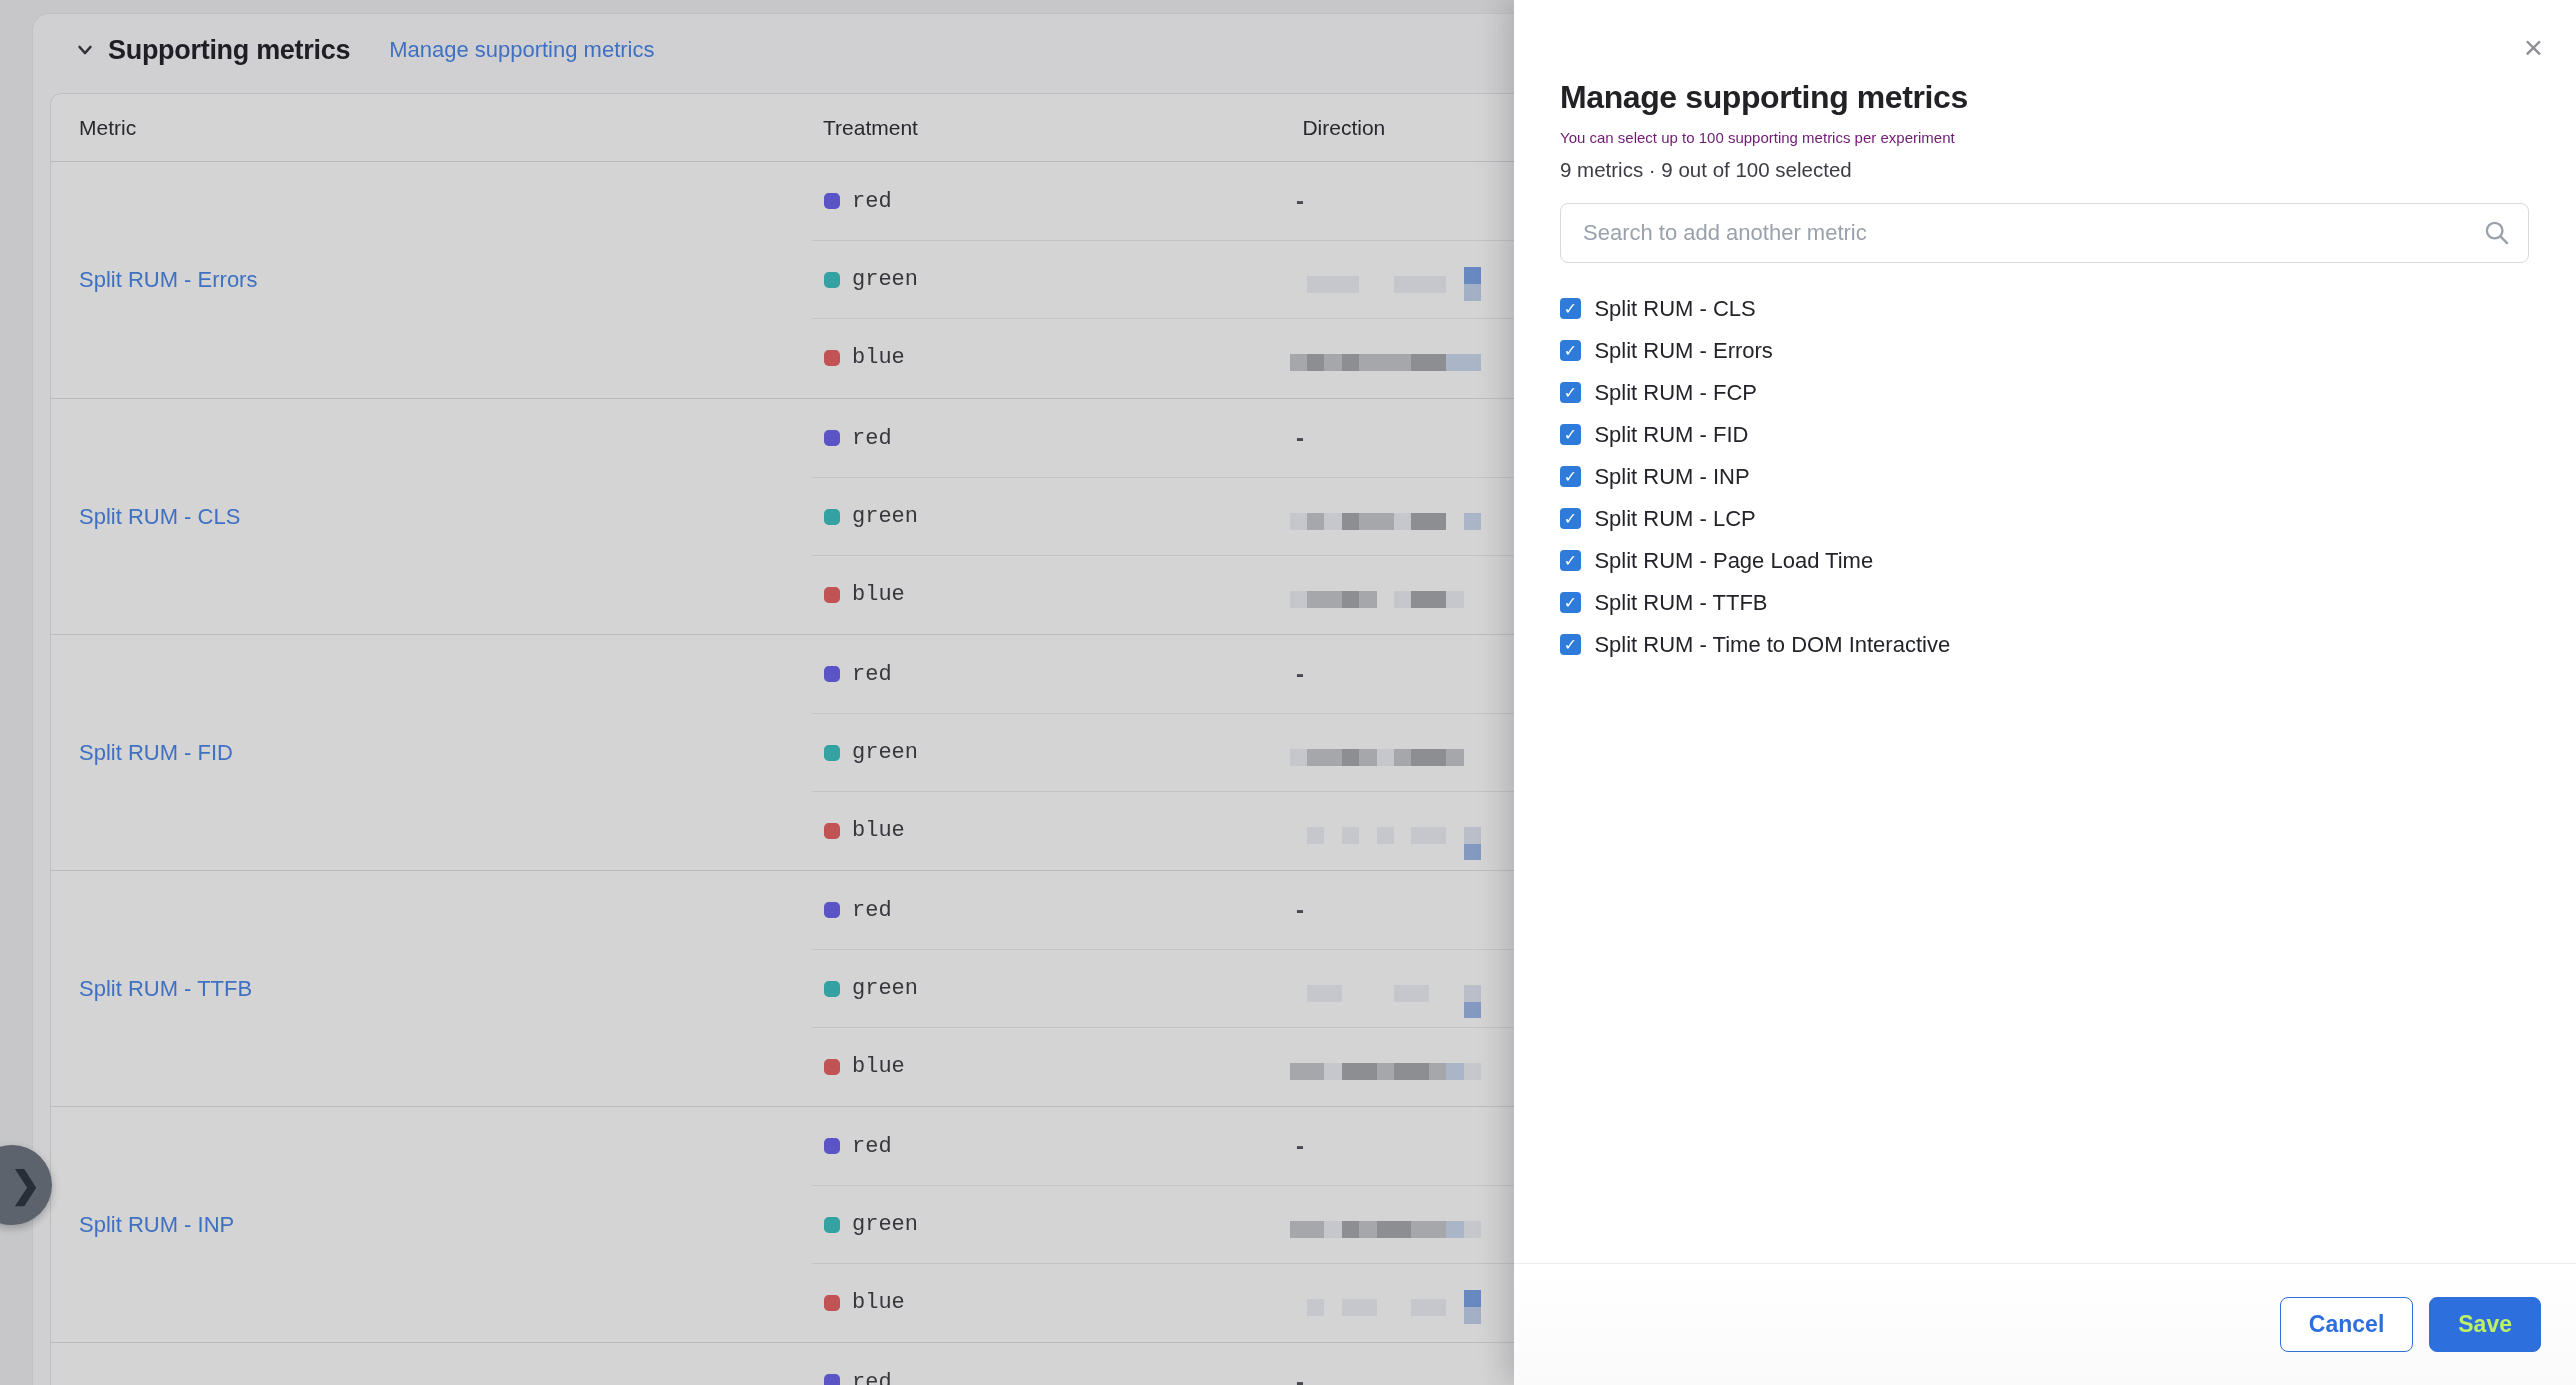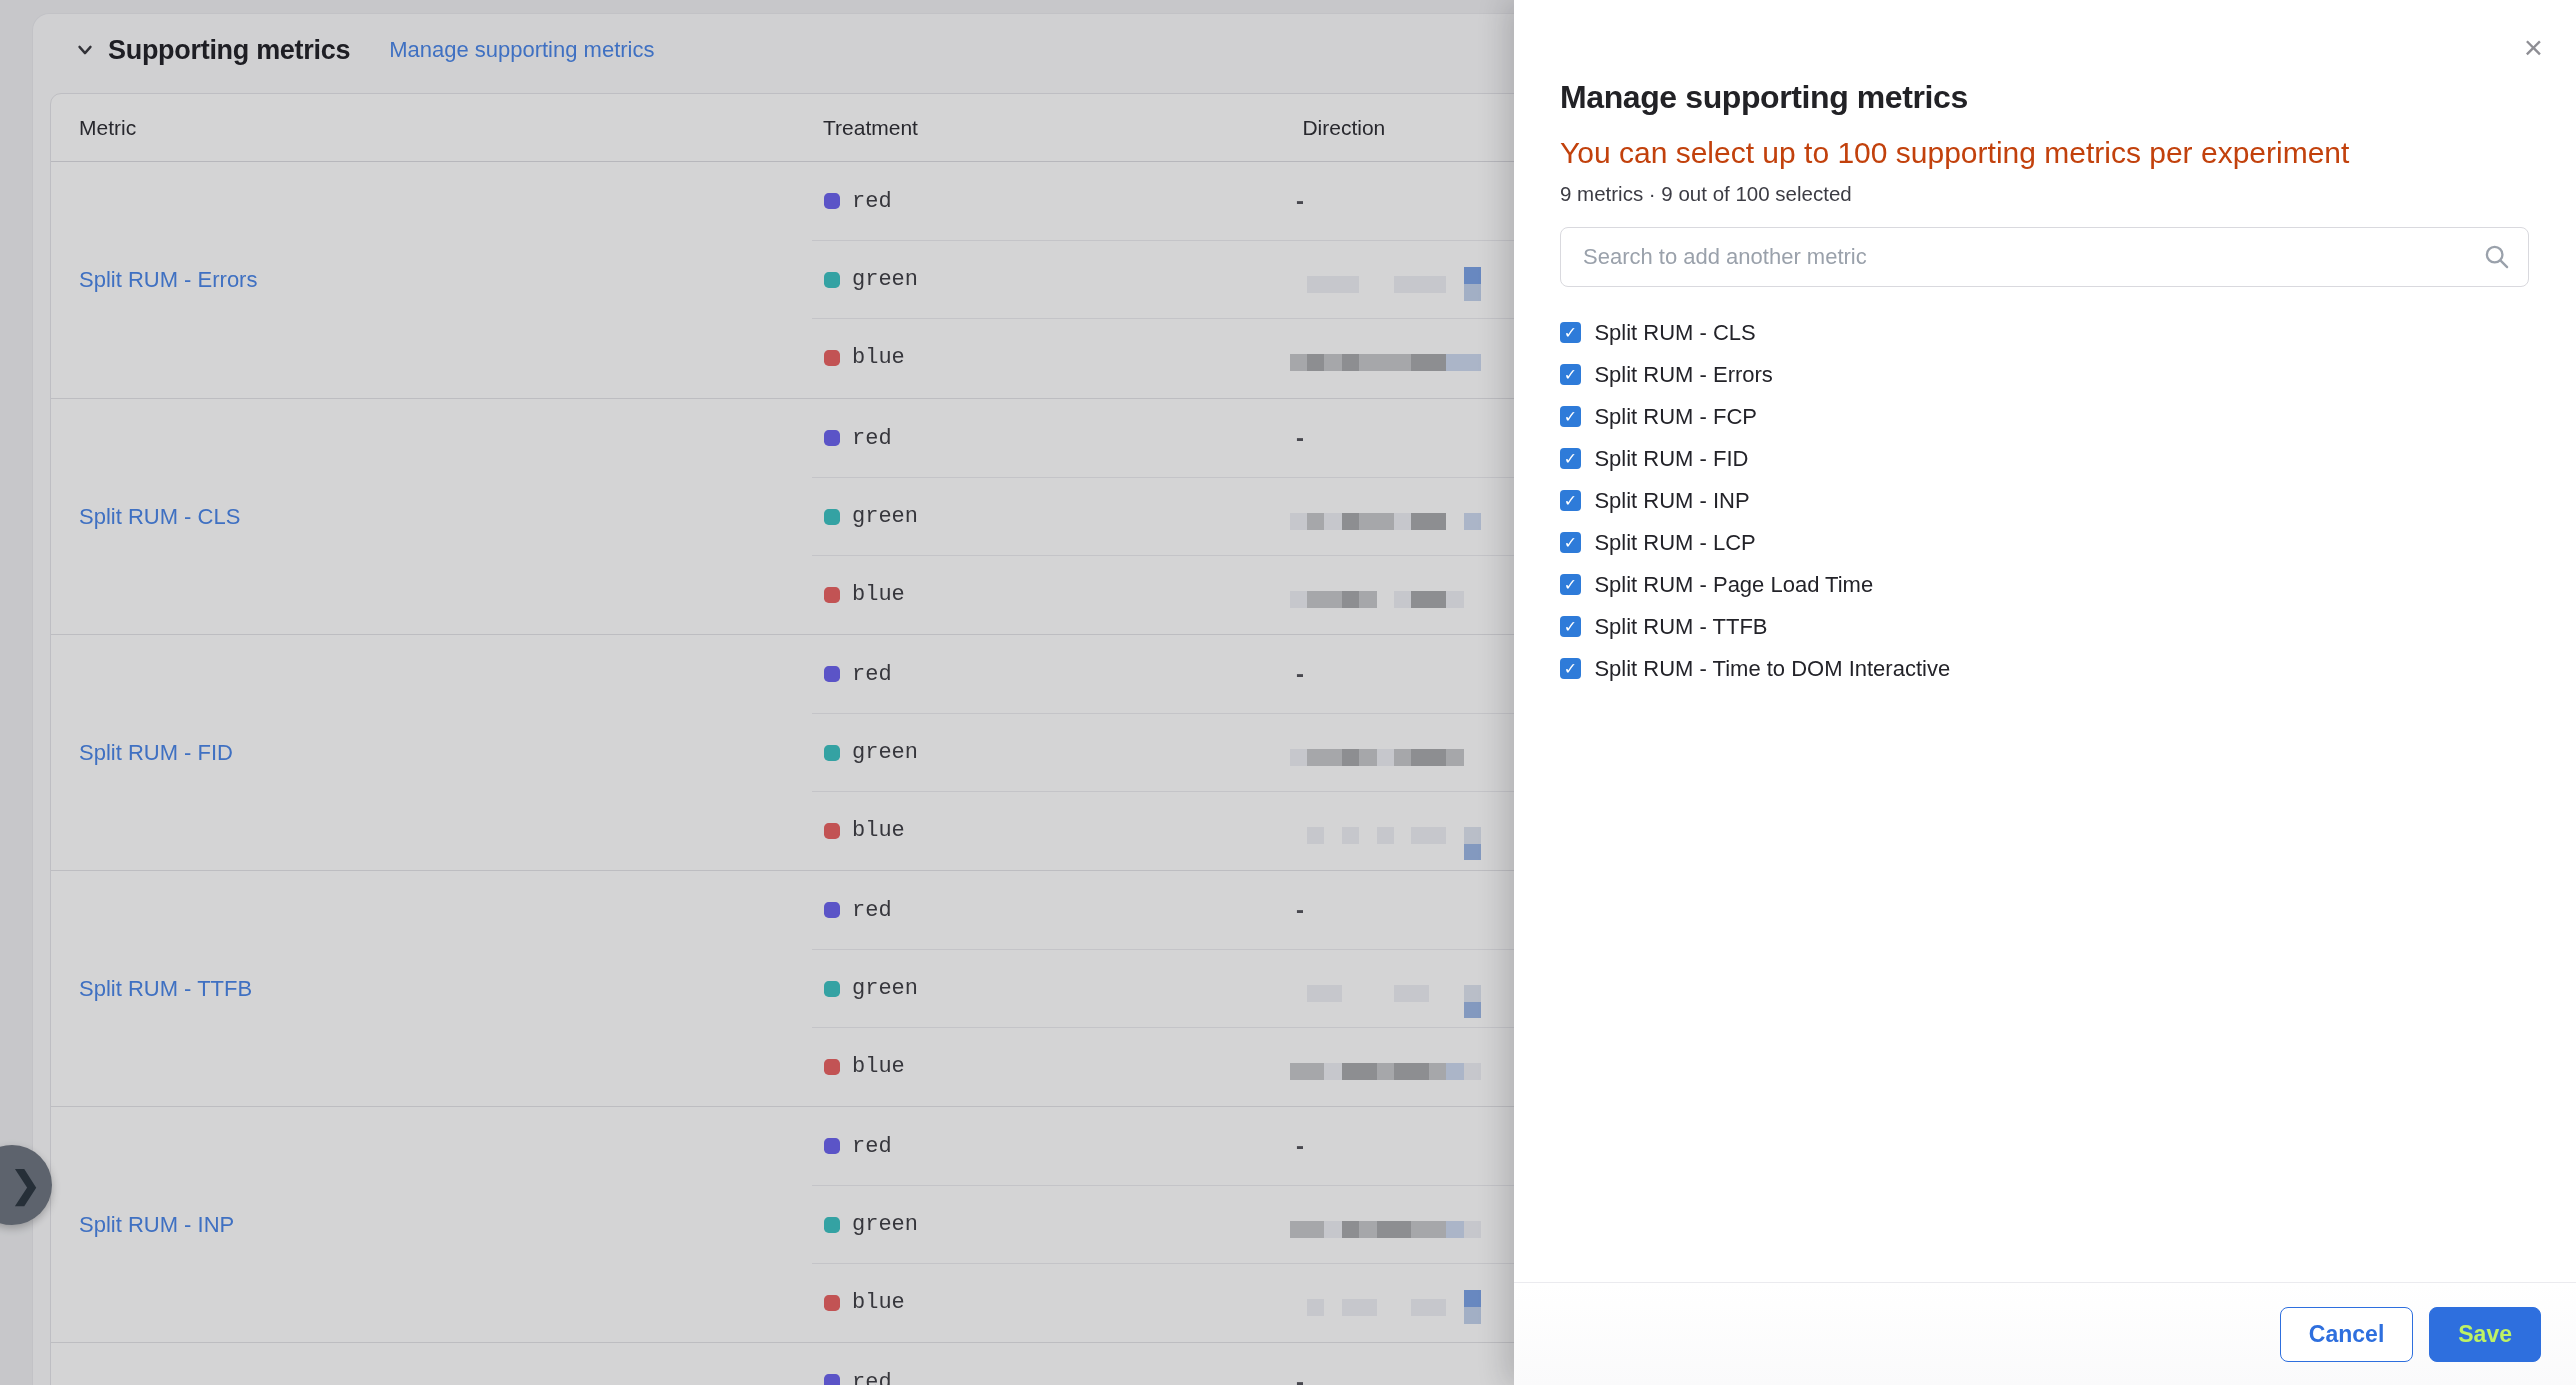--- a/index.html
+++ b/index.html
@@ -76,38 +76,38 @@
     z-index:10; display:flex; flex-direction:column;
     box-shadow:-9.5px 0 27px rgba(20,20,30,0.18);
   }
   .drawer-close {
     position:absolute; top:24px; right:19px; width:47px; height:47px;
     background:none; border:none; color:#8e8e94; font-size:33px; line-height:47px;
     font-family:"Liberation Sans", sans-serif; cursor:pointer;
   }
   .drawer-body { flex:1; padding:0 47px 0 46px; }
   .drawer-title { margin-top:79px; font-size:32px; font-weight:700; color:#222226; letter-spacing:-0.4px; }
-  .drawer-subtitle { margin-top:20px; font-size:30px; color:#c2410c; }
+  .drawer-subtitle { margin-top:13px; font-size:15px; color:#701a75; }
   .drawer-count { margin-top:12px; font-size:20.5px; color:#3c3c44; }
 
   .search-wrap { margin-top:20.5px; height:60px; border:1.6px solid #d9d9de; border-radius:8px;
                  position:relative; background:#fff; }
   .search-input { width:100%; height:100%; border:none; outline:none; background:transparent;
                   font-family:"Liberation Sans", sans-serif; font-size:22px; color:#222;
                   padding:0 62px 0 22px; }
   .search-input::placeholder { color:#9aa1ab; }
   .search-icon { position:absolute; right:17.4px; top:50%; transform:translateY(-50%); width:28px; height:28px; }
 
   .metric-list { margin-top:25px; }
   .metric-option { display:flex; align-items:center; gap:13.4px; height:42px; cursor:pointer; }
   .checkbox { width:21px; height:21px; border-radius:4px; background:#2e7bd9; color:#fff;
               display:flex; align-items:center; justify-content:center; font-size:16px; flex:0 0 auto; }
   .metric-option-label { font-size:22px; color:#232329; }
 
-  .drawer-footer { height:103px; border-top:1.6px solid #ebebef; display:flex; align-items:center;
+  .drawer-footer { height:122px; border-top:1.6px solid #ebebef; display:flex; align-items:center;
                    justify-content:flex-end; gap:16px; padding:0 35px;
                    background:linear-gradient(#ffffff,#fafafb); }
   .btn { height:55px; padding:0 28px; border-radius:8px; font-family:"Liberation Sans", sans-serif;
          font-size:23px; font-weight:600; cursor:pointer; }
   .btn-cancel { background:#ffffff; border:1.6px solid #2e6fde; color:#2e6fde; }
   .btn-save   { background:#2e6fde; border:1.6px solid #2e6fde; color:#bef264; }
 </style>
 </head>
 <body>
 

